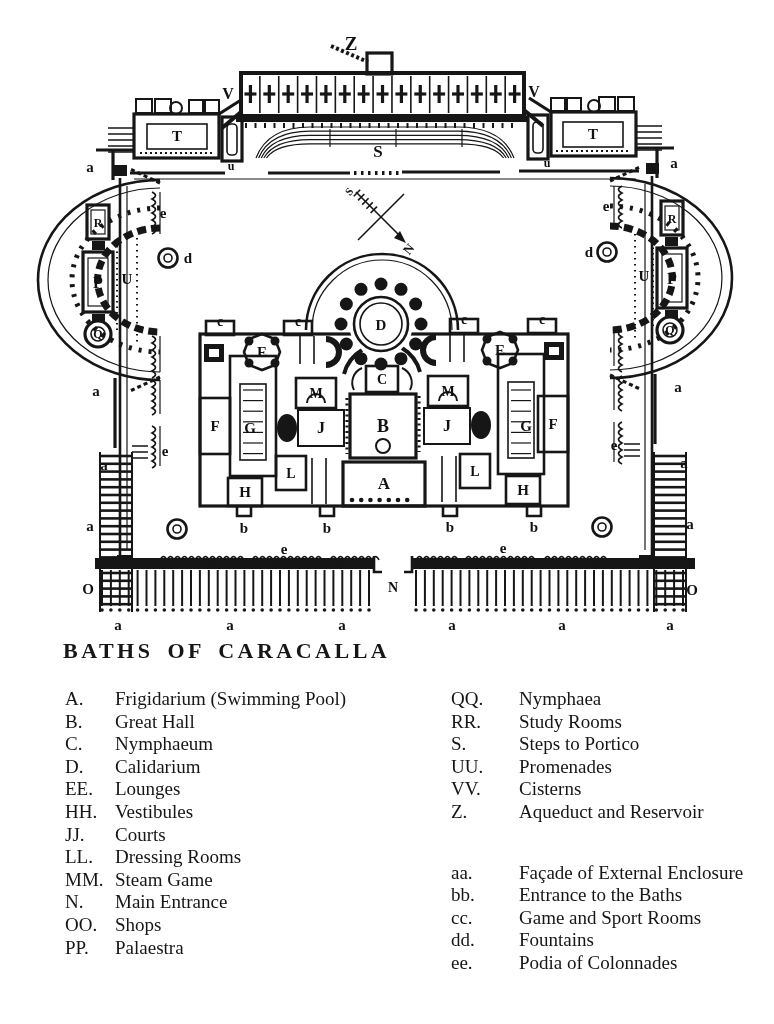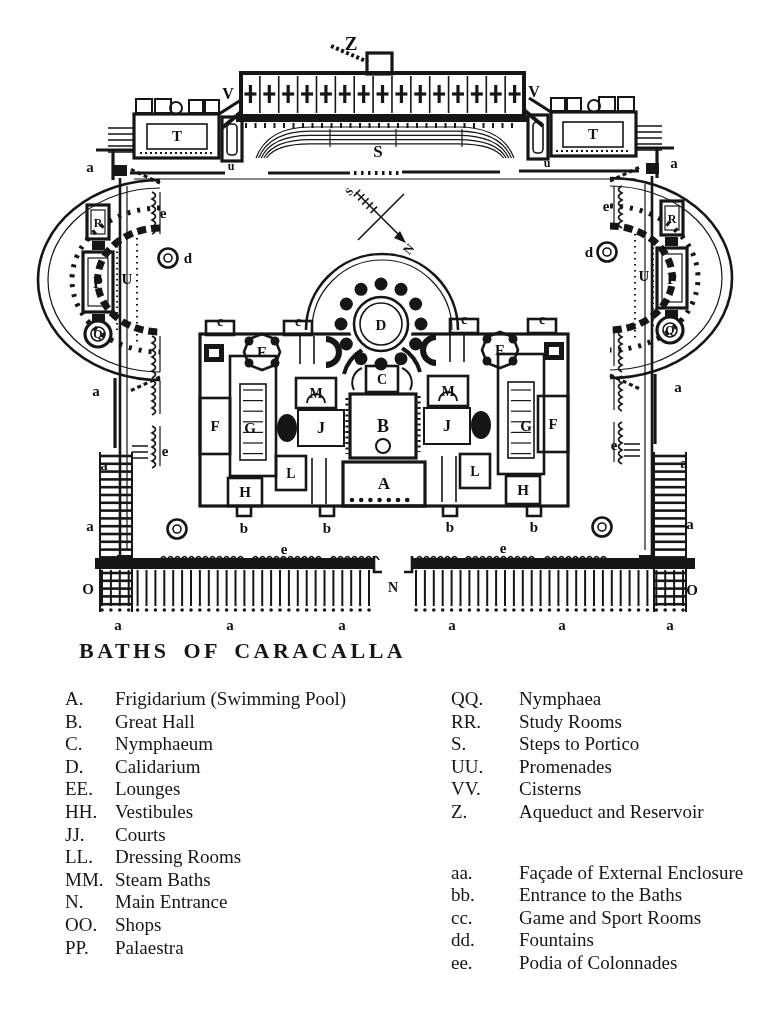--- a/index.html
+++ b/index.html
@@ -12,21 +12,21 @@
   svg .s25{stroke:#161616;stroke-width:2.6;fill:none;}
   svg .s3{stroke:#161616;stroke-width:3.2;fill:none;}
   svg .s4{stroke:#161616;stroke-width:4;fill:none;}
   svg .s5{stroke:#161616;stroke-width:5;fill:none;}
   svg .s7{stroke:#161616;stroke-width:7;fill:none;}
   svg .fill{fill:#161616;stroke:none;}
   svg .wfill{fill:#ffffff;stroke:none;}
   svg text.pl{font-family:"Liberation Serif",serif;font-weight:700;fill:#111;
               text-anchor:middle;}
   .title{position:absolute;left:63px;top:638px;font-size:22px;letter-spacing:3.5px;
-         word-spacing:5px;font-weight:600;margin-left:16px;}
+         word-spacing:5px;font-weight:600;}
   .legend-col{position:absolute;top:688px;font-size:19px;line-height:22.6px;}
   #legend-left{left:65px;width:380px;}
   #legend-right{left:451px;width:320px;}
   .lrow{position:relative;height:22.6px;white-space:nowrap;}
   .lkey{position:absolute;left:0;}
   #legend-left .llab{position:absolute;left:50px;}
   #legend-right .llab{position:absolute;left:68px;}
   .grp-gap{height:38px;}
 </style>
 </head>
@@ -647,21 +647,21 @@
       <div class="lrow">
         <span class="lkey">JJ.</span>
         <span class="llab">Courts</span>
       </div>
       <div class="lrow">
         <span class="lkey">LL.</span>
         <span class="llab">Dressing Rooms</span>
       </div>
       <div class="lrow">
         <span class="lkey">MM.</span>
-        <span class="llab">Steam Baths</span>
+        <span class="llab">Steam Game</span>
       </div>
       <div class="lrow">
         <span class="lkey">N.</span>
         <span class="llab">Main Entrance</span>
       </div>
       <div class="lrow">
         <span class="lkey">OO.</span>
         <span class="llab">Shops</span>
       </div>
       <div class="lrow">

